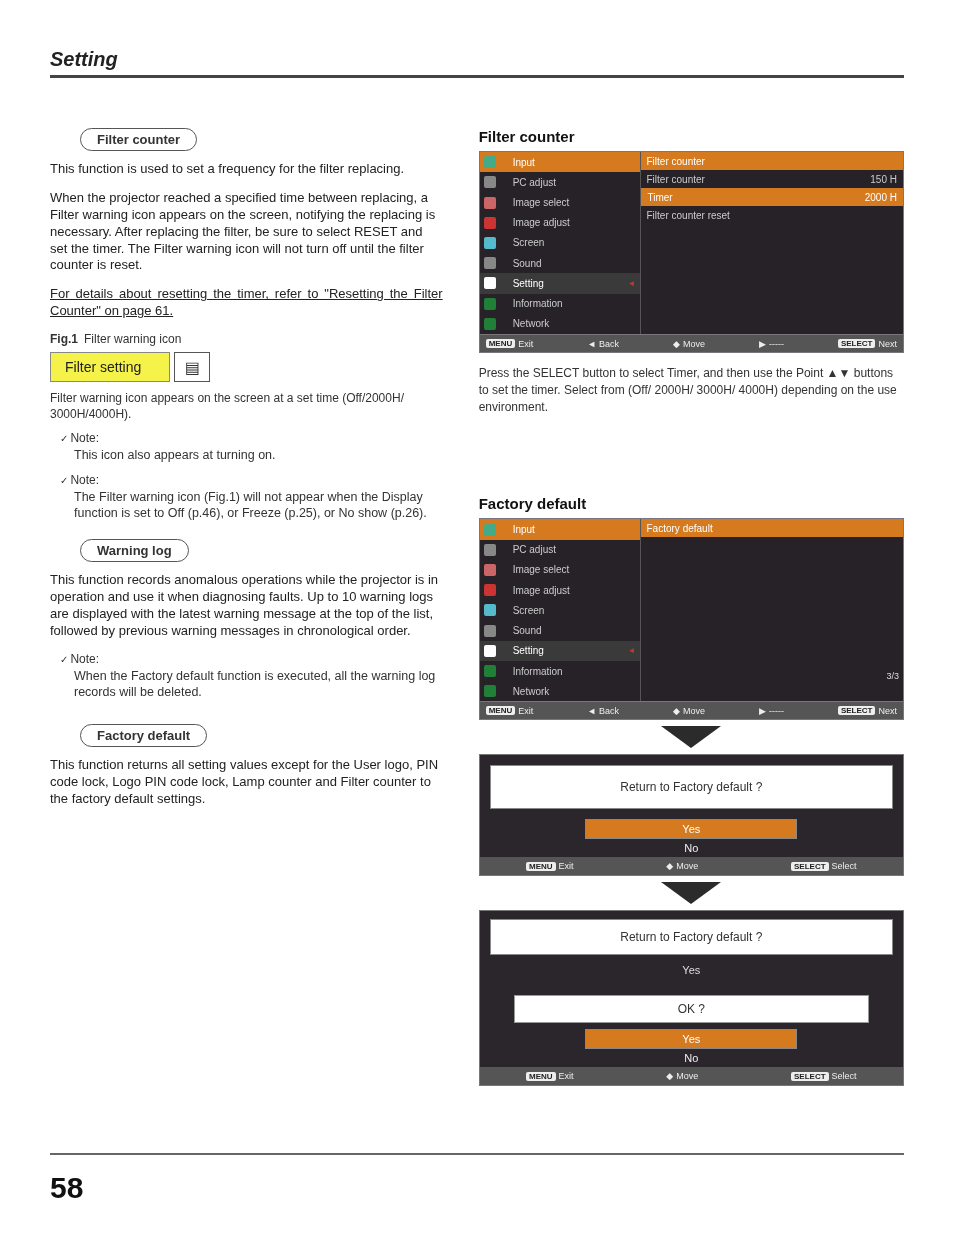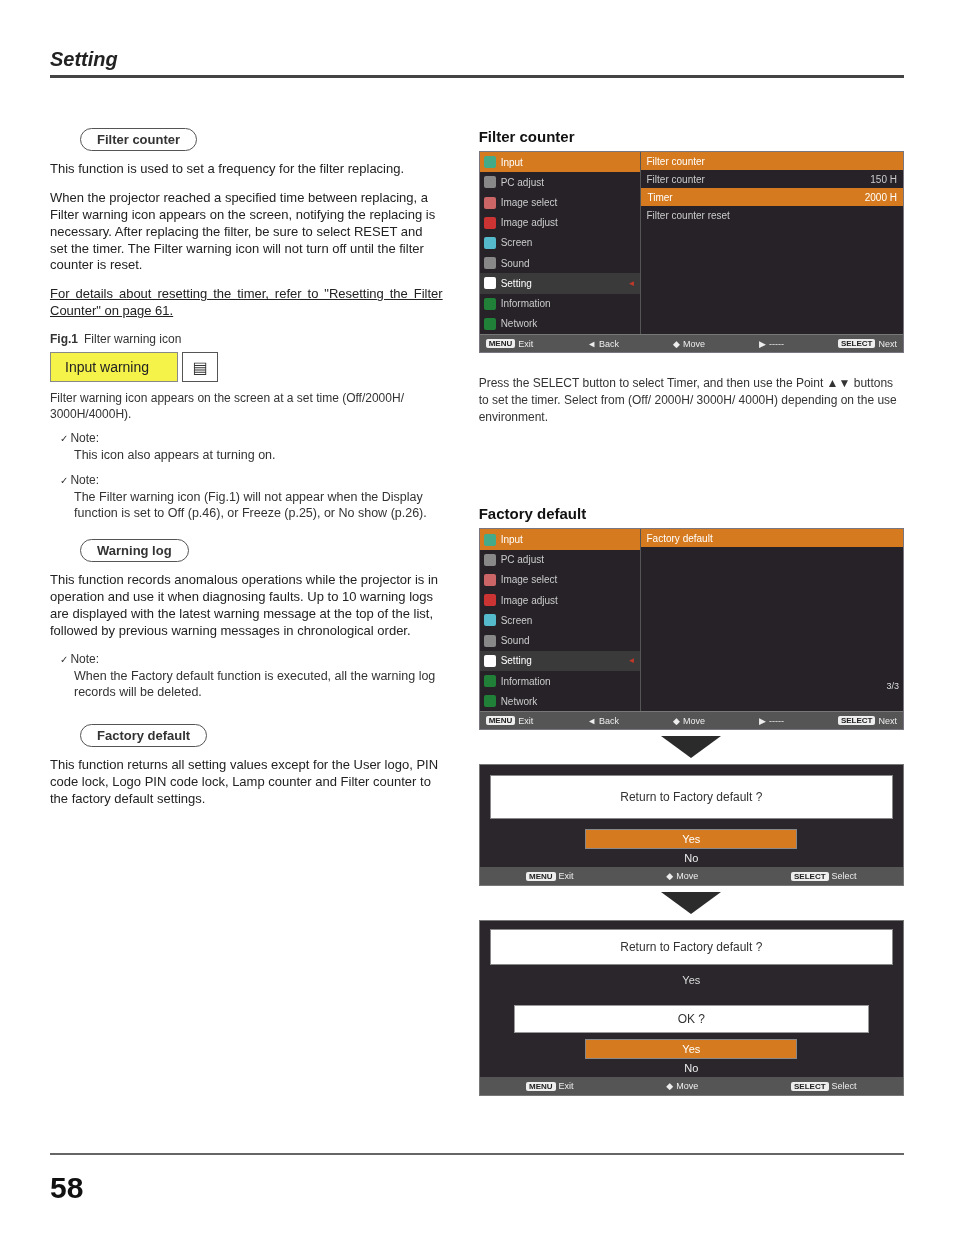--- a/index.html
+++ b/index.html
@@ -68,40 +68,40 @@
     font-size: 10px;
     color: #ccc;
   }
   .osd-main { display: flex; height: 182px; }
   .osd-left {
     width: 38%;
     border-right: 1px solid #555;
     display: flex; flex-direction: column;
   }
   .osd-right { width: 62%; display: flex; flex-direction: column; }
-  .osd-row { display: flex; align-items: center; height: 30px; padding-left: 4px; gap: 5px; }
+  .osd-row { display: flex; align-items: center; height: 30px; padding-left: 4px; gap: 17px; }
   .osd-row.orange { background: #d57a1e; color: #fff; }
   .osd-row.active { background: #3a3a3a; color: #fff; position: relative; }
   .osd-row.active::after { content: "◄"; color: #c0392b; position: absolute; right: 4px; font-size: 8px; }
   .osd-icon { width: 12px; height: 12px; display: inline-flex; align-items: center; justify-content: center; font-size: 9px; border-radius: 2px; }
   .ic-input{background:#4a8;} .ic-pc{background:#888;} .ic-imgsel{background:#c66;} .ic-imgadj{background:#c33;}
   .ic-screen{background:#5bc;} .ic-sound{background:#888;} .ic-setting{background:#fff;color:#333;} .ic-info{background:#208038;} .ic-net{background:#208038;}
   .osd-right-head { background: #d57a1e; color: #fff; height: 18px; display: flex; align-items: center; padding-left: 6px; }
   .osd-right-row { display: flex; align-items: center; padding: 0 6px; height: 18px; justify-content: space-between; }
   .osd-right-row.sel { background: #d57a1e; color: #fff; padding-left: 7px; }
   .osd-foot {
     background: #555; color: #eee; height: 18px;
     display: flex; align-items: center; justify-content: space-between;
     padding: 0 6px; font-size: 9px; border-top: 1px solid #777;
   }
   .foot-group { display: flex; align-items: center; gap: 3px; }
   .foot-badge { background: #eee; color: #222; border-radius: 2px; padding: 0 3px; font-size: 8px; font-weight: bold; }
   .page-ind { position:absolute; right:4px; bottom:20px; font-size:9px; color:#ddd;}
 
-  .caption-text { font-size: 12px; line-height: 1.4; margin-top: 22px; }
+  .caption-text { font-size: 12px; line-height: 1.4; margin-top: 12px; }
   .arrow-down {
     width: 0; height: 0; margin: 6px auto;
     border-left: 30px solid transparent;
     border-right: 30px solid transparent;
     border-top: 22px solid #2b2b2b;
   }
 
   
   .confirm-panel { border: 1px solid #777; background: #2a262c; color:#eee; }
   .confirm-inner { background: #fff; color:#333; margin: 10px; padding: 14px 0; text-align:center; font-size: 12px; border:1px solid #888;}
@@ -134,21 +134,21 @@
     <p class="body">This function is used to set a frequency for the filter replacing.</p>
     <p class="body">
       <span>When the projector reached a specified time between replacing, a Filter warning icon appears on the screen, notifying the replacing is necessary. After replacing the filter, be sure to select </span><span class="bold">RESET</span><span> and set the timer. The Filter warning icon will not turn off until the filter counter is reset.</span>
     </p>
     <p class="body just">For details about resetting the timer, refer to "Resetting the Filter Counter" on page 61.</p>
 
     <div class="fig-caption">
       <b>Fig.1</b><span>Filter warning icon</span>
     </div>
     <div class="filter-warning-row">
-      <div class="fw-label">Input warning</div>
+      <div class="fw-label">Filter setting</div>
       <div class="fw-icon">▤</div>
     </div>
     <p class="small">Filter warning icon appears on the screen at a set time (Off/2000H/ 3000H/4000H).</p>
 
     <div class="note-label"><span class="bold">Note:</span></div>
     <p class="note-text">This icon also appears at turning on.</p>
 
     <div class="note-label"><span class="bold">Note:</span></div>
     <p class="note-text">
       <span>The Filter warning icon (Fig.1) will not appear when the Display function is set to </span><span class="bold">Off</span><span> (p.46), or </span><span class="bold">Freeze</span><span> (p.25), or </span><span class="bold">No show</span><span> (p.26).</span>

